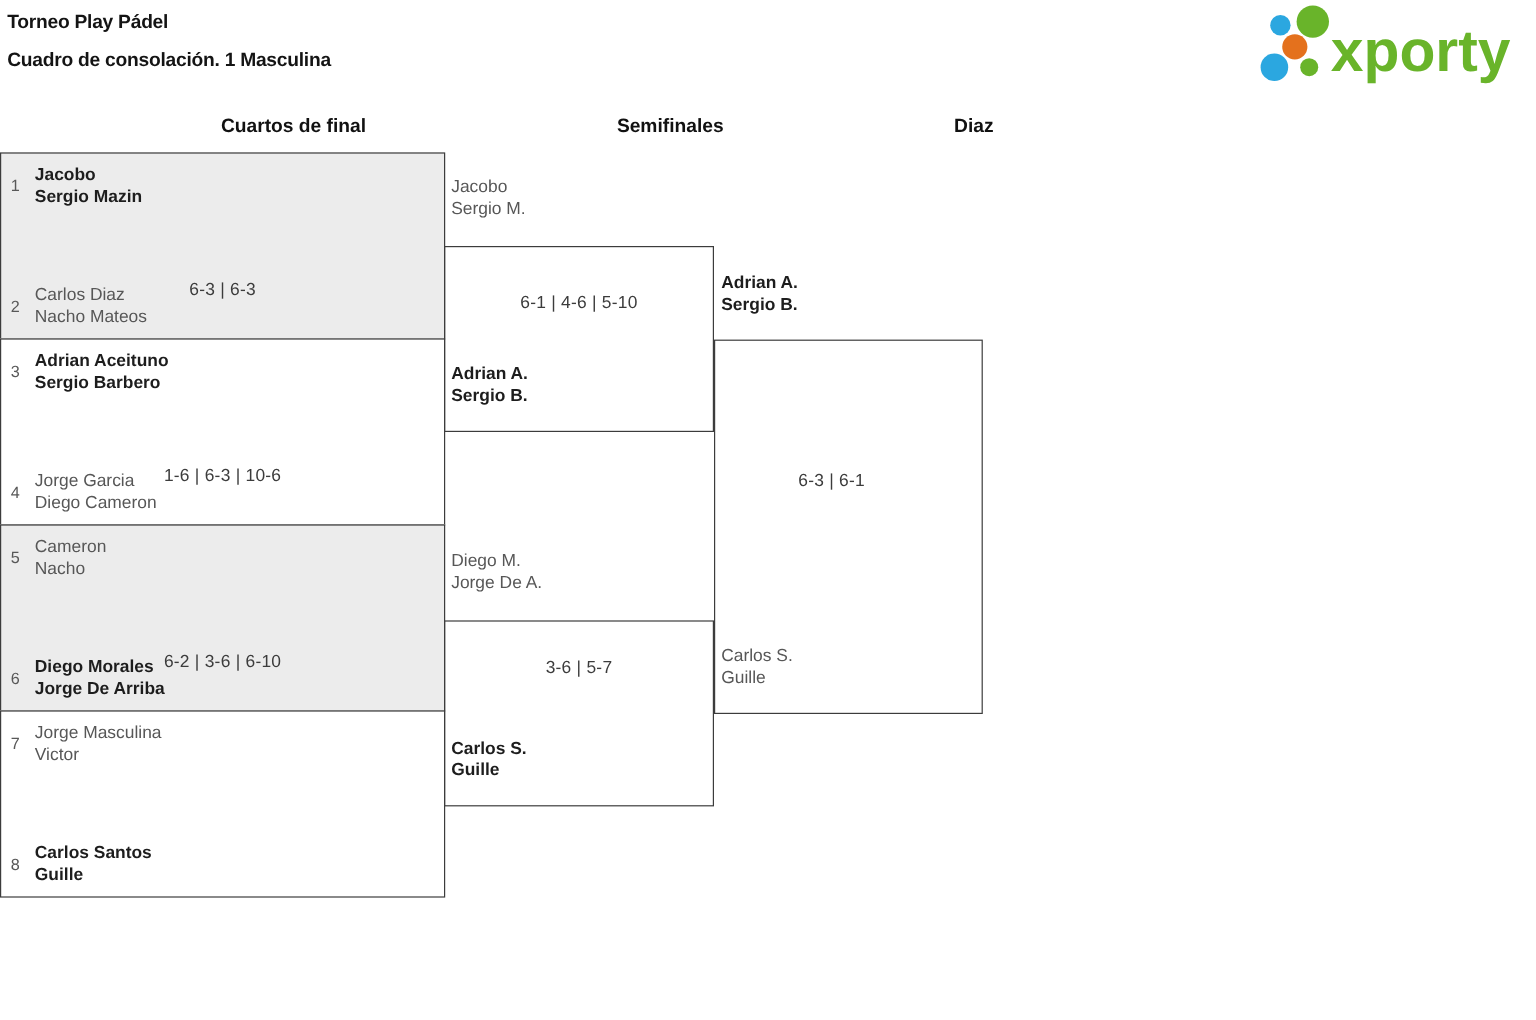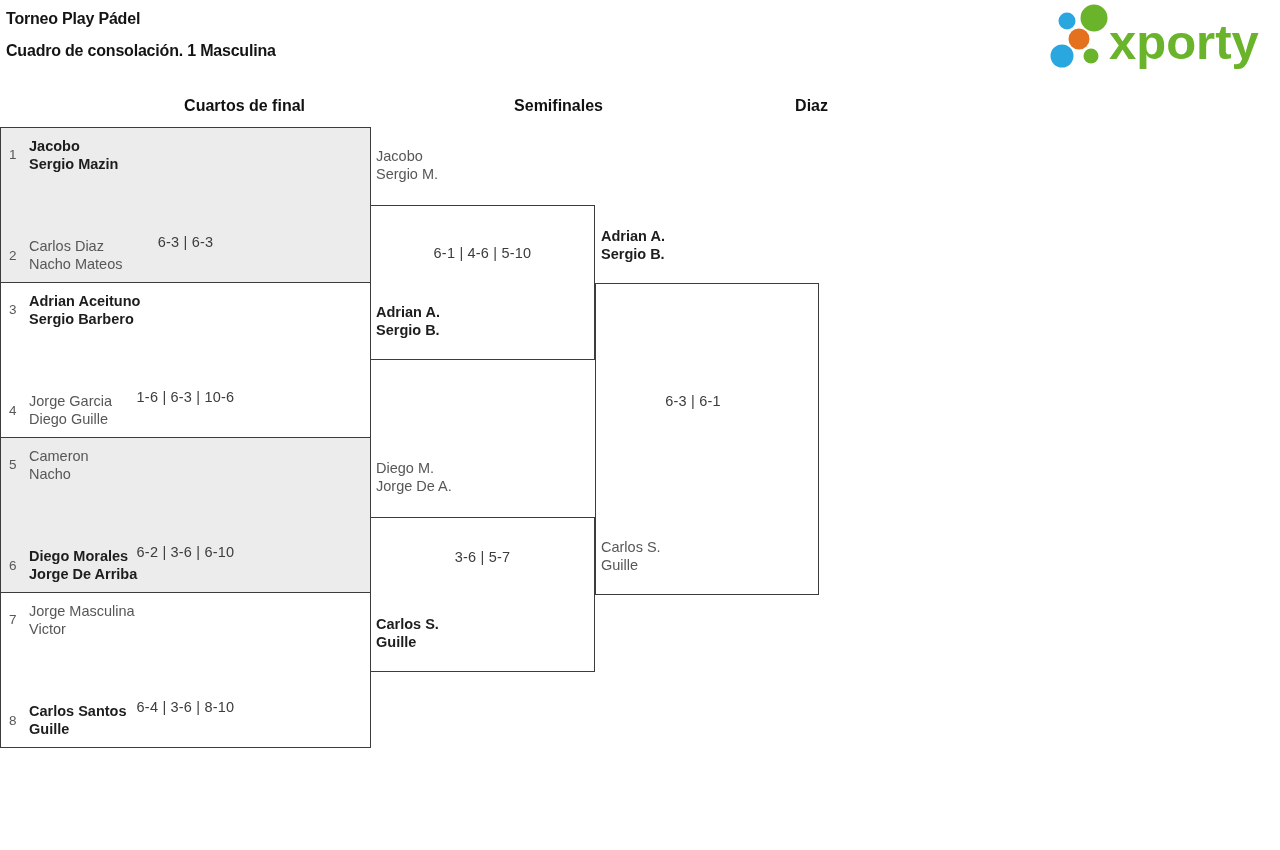--- a/index.html
+++ b/index.html
@@ -123,21 +123,21 @@
 
     <div class="qf-box qf-2">
       <div class="seed seed-top">3</div>
       <div class="team team-top winner">
         <div>Adrian Aceituno</div>
         <div>Sergio Barbero</div>
       </div>
       <div class="score">1-6 | 6-3 | 10-6</div>
       <div class="team team-bottom loser">
         <div>Jorge Garcia</div>
-        <div>Diego Guille</div>
+        <div>Diego Cameron</div>
       </div>
       <div class="seed seed-bottom">4</div>
     </div>
 
     <div class="qf-box qf-3 shaded">
       <div class="seed seed-top">5</div>
       <div class="team team-top loser">
         <div>Cameron</div>
         <div>Nacho</div>
       </div>
@@ -148,21 +148,20 @@
       </div>
       <div class="seed seed-bottom">6</div>
     </div>
 
     <div class="qf-box qf-4">
       <div class="seed seed-top">7</div>
       <div class="team team-top loser">
         <div>Jorge Masculina</div>
         <div>Victor</div>
       </div>
-      <div class="score">6-4 | 3-6 | 8-10</div>
       <div class="team team-bottom winner">
         <div>Carlos Santos</div>
         <div>Guille</div>
       </div>
       <div class="seed seed-bottom">8</div>
     </div>
 
   </div>
 
   <div class="rect sf1-rect"></div>

